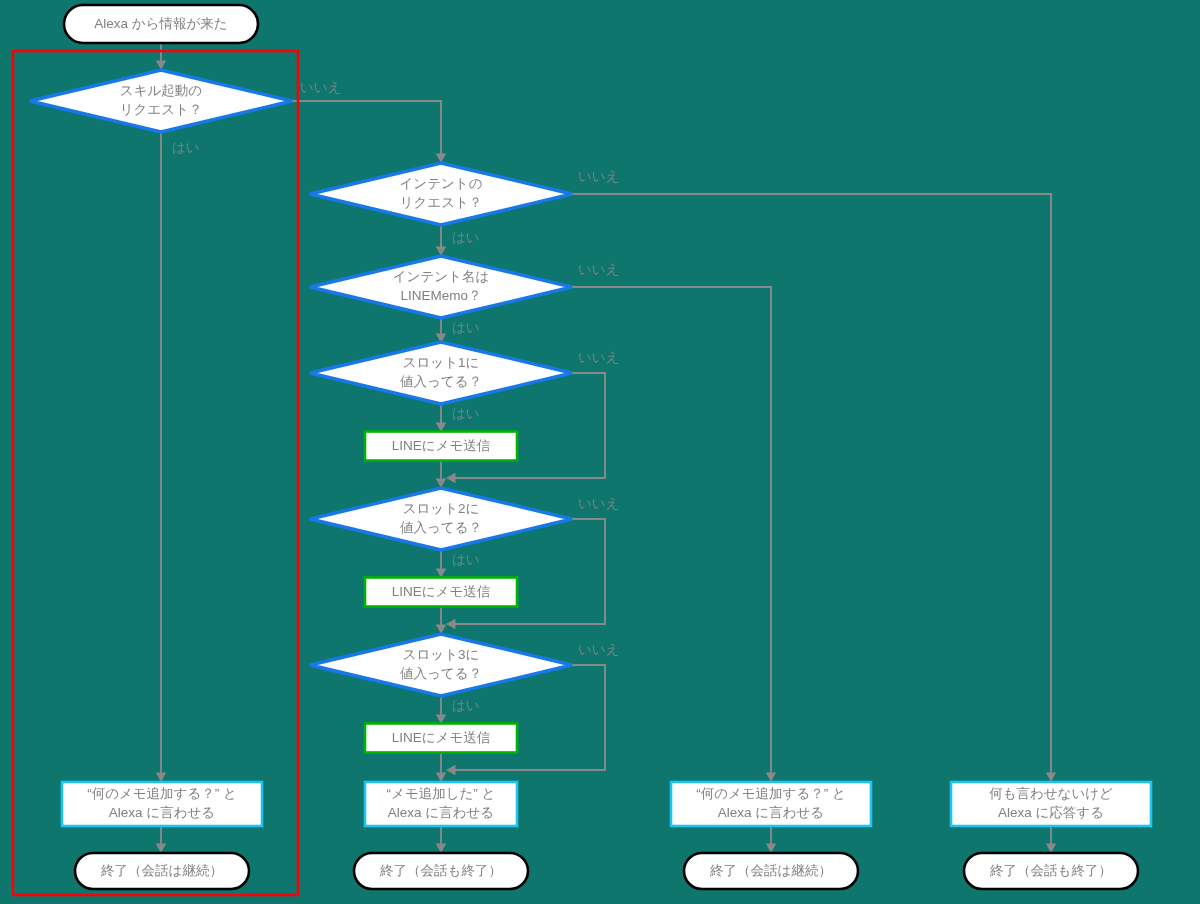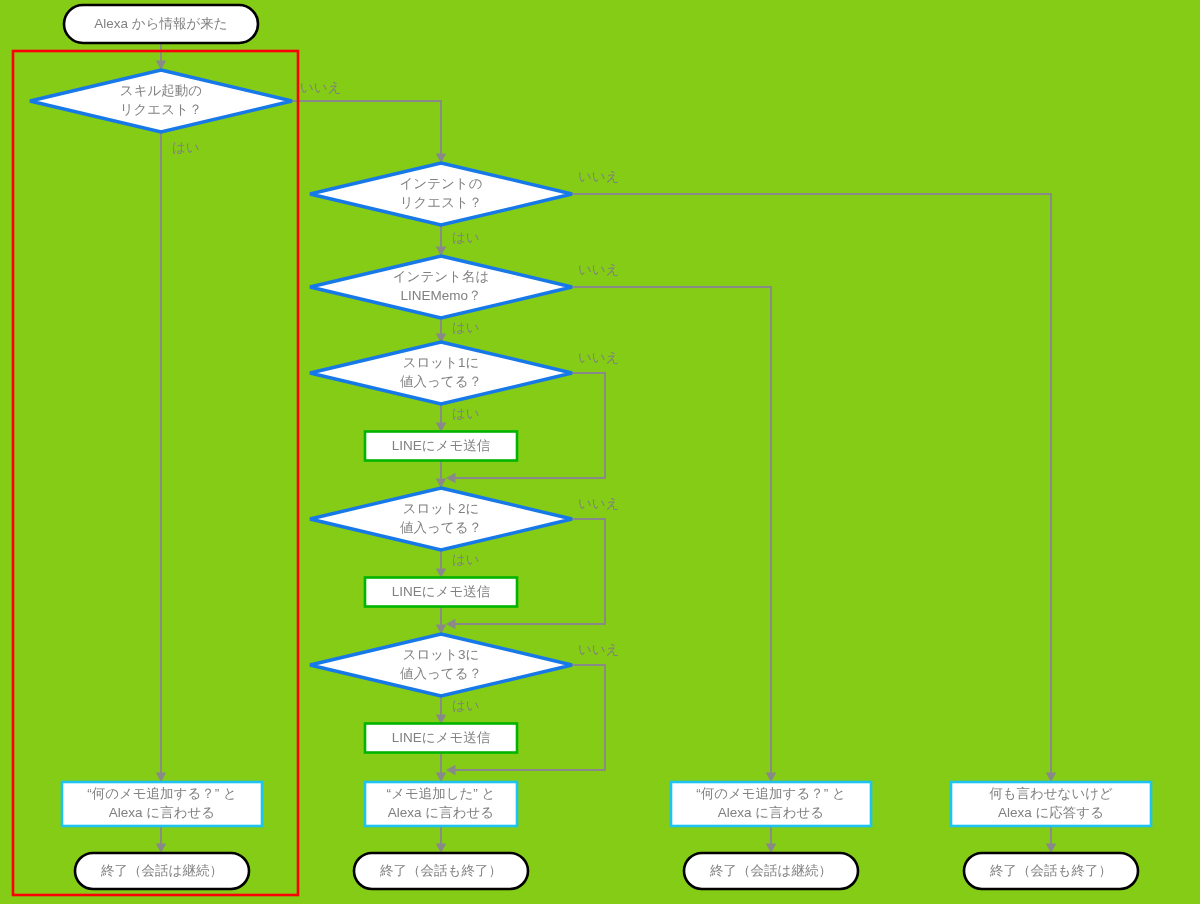--- a/index.html
+++ b/index.html
@@ -11,21 +11,21 @@
   body {
     width: 1200px;
     height: 904px;
     font-family: "Liberation Sans", "DejaVu Sans", sans-serif;
     overflow: hidden;
   }
   #flowchart-root {
     position: relative;
     width: 1200px;
     height: 904px;
-    background: #84cc16;
+    background: #0f766e;
   }
   svg#flow-svg {
     position: absolute;
     left: 0;
     top: 0;
     width: 1200px;
     height: 904px;
     display: block;
   }
   .node-text {

